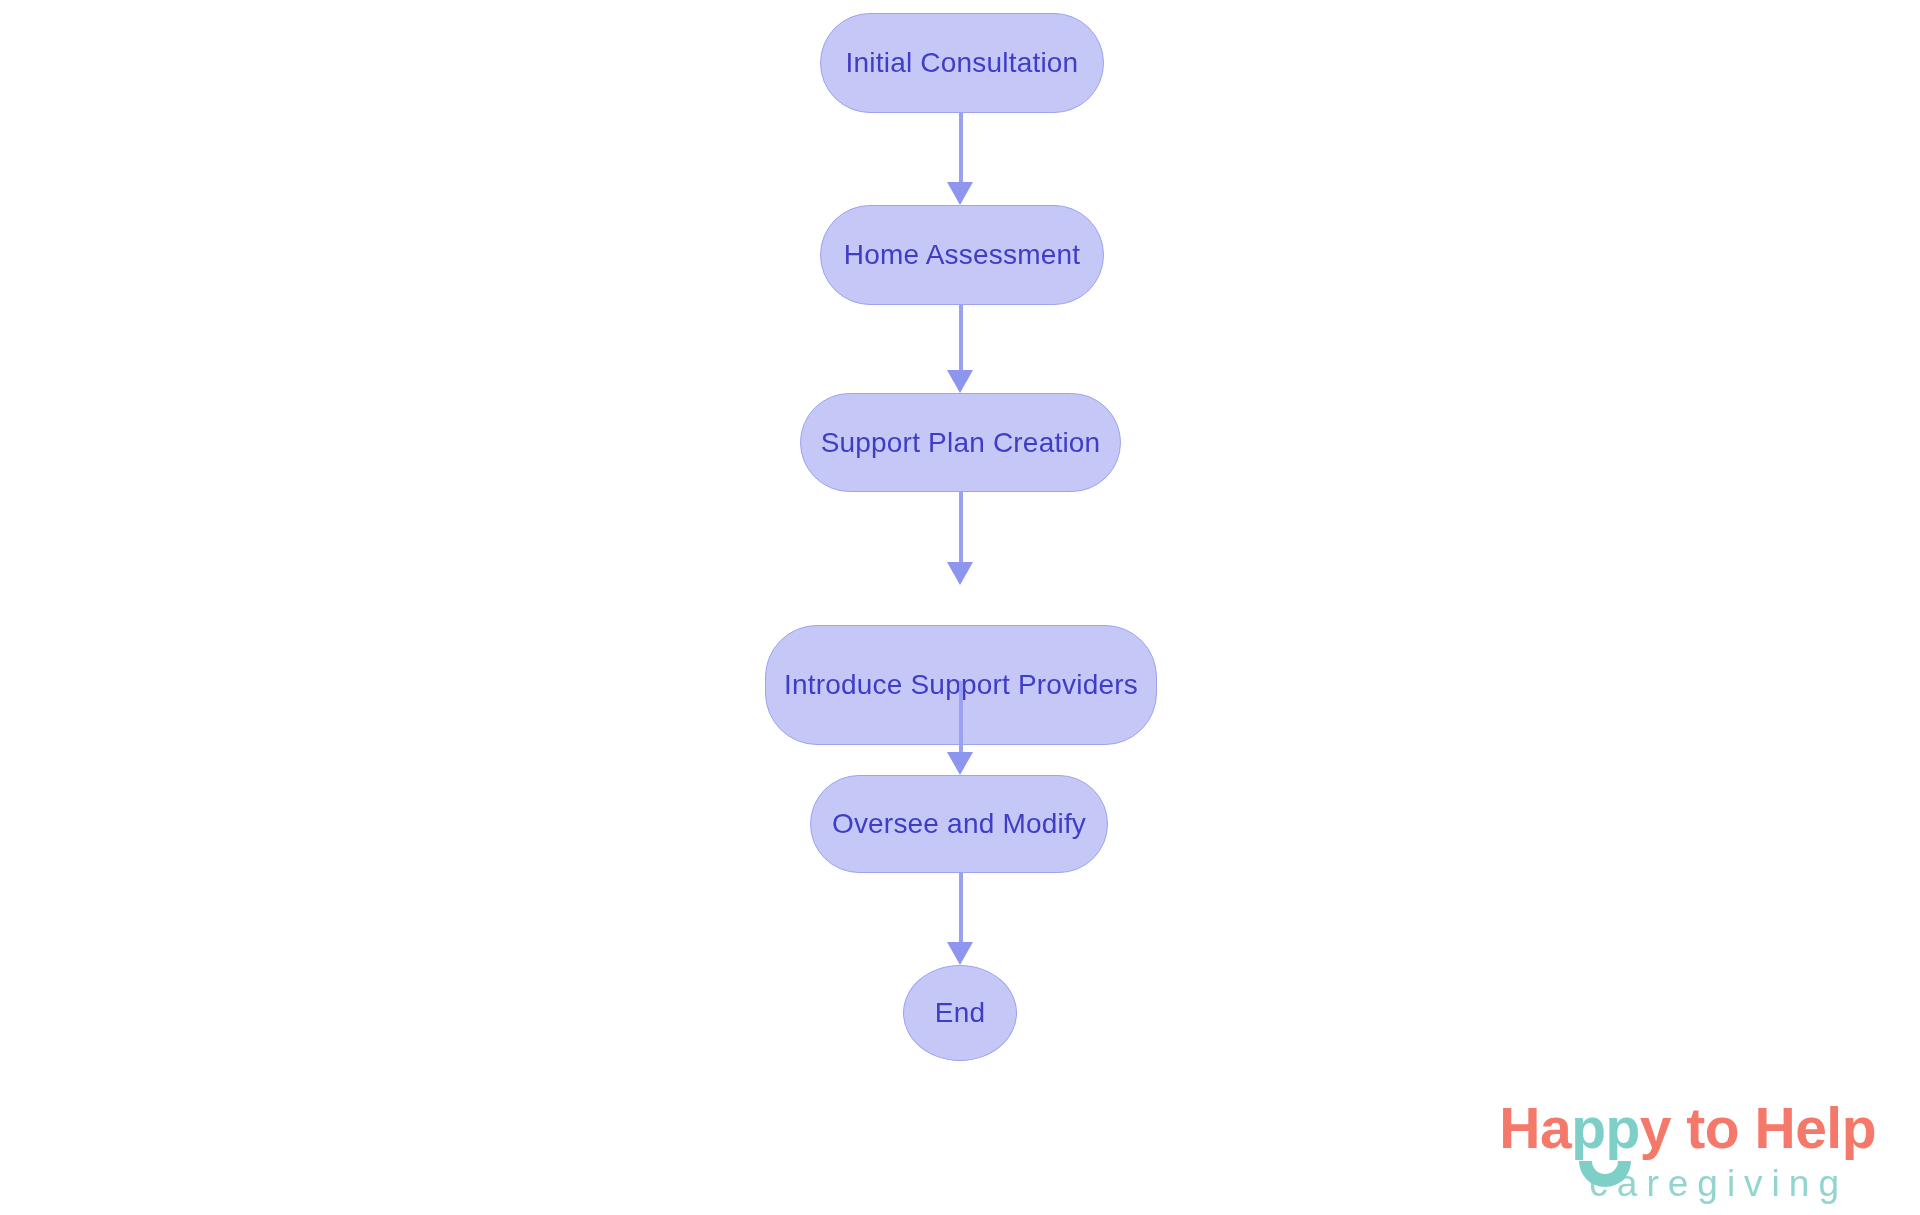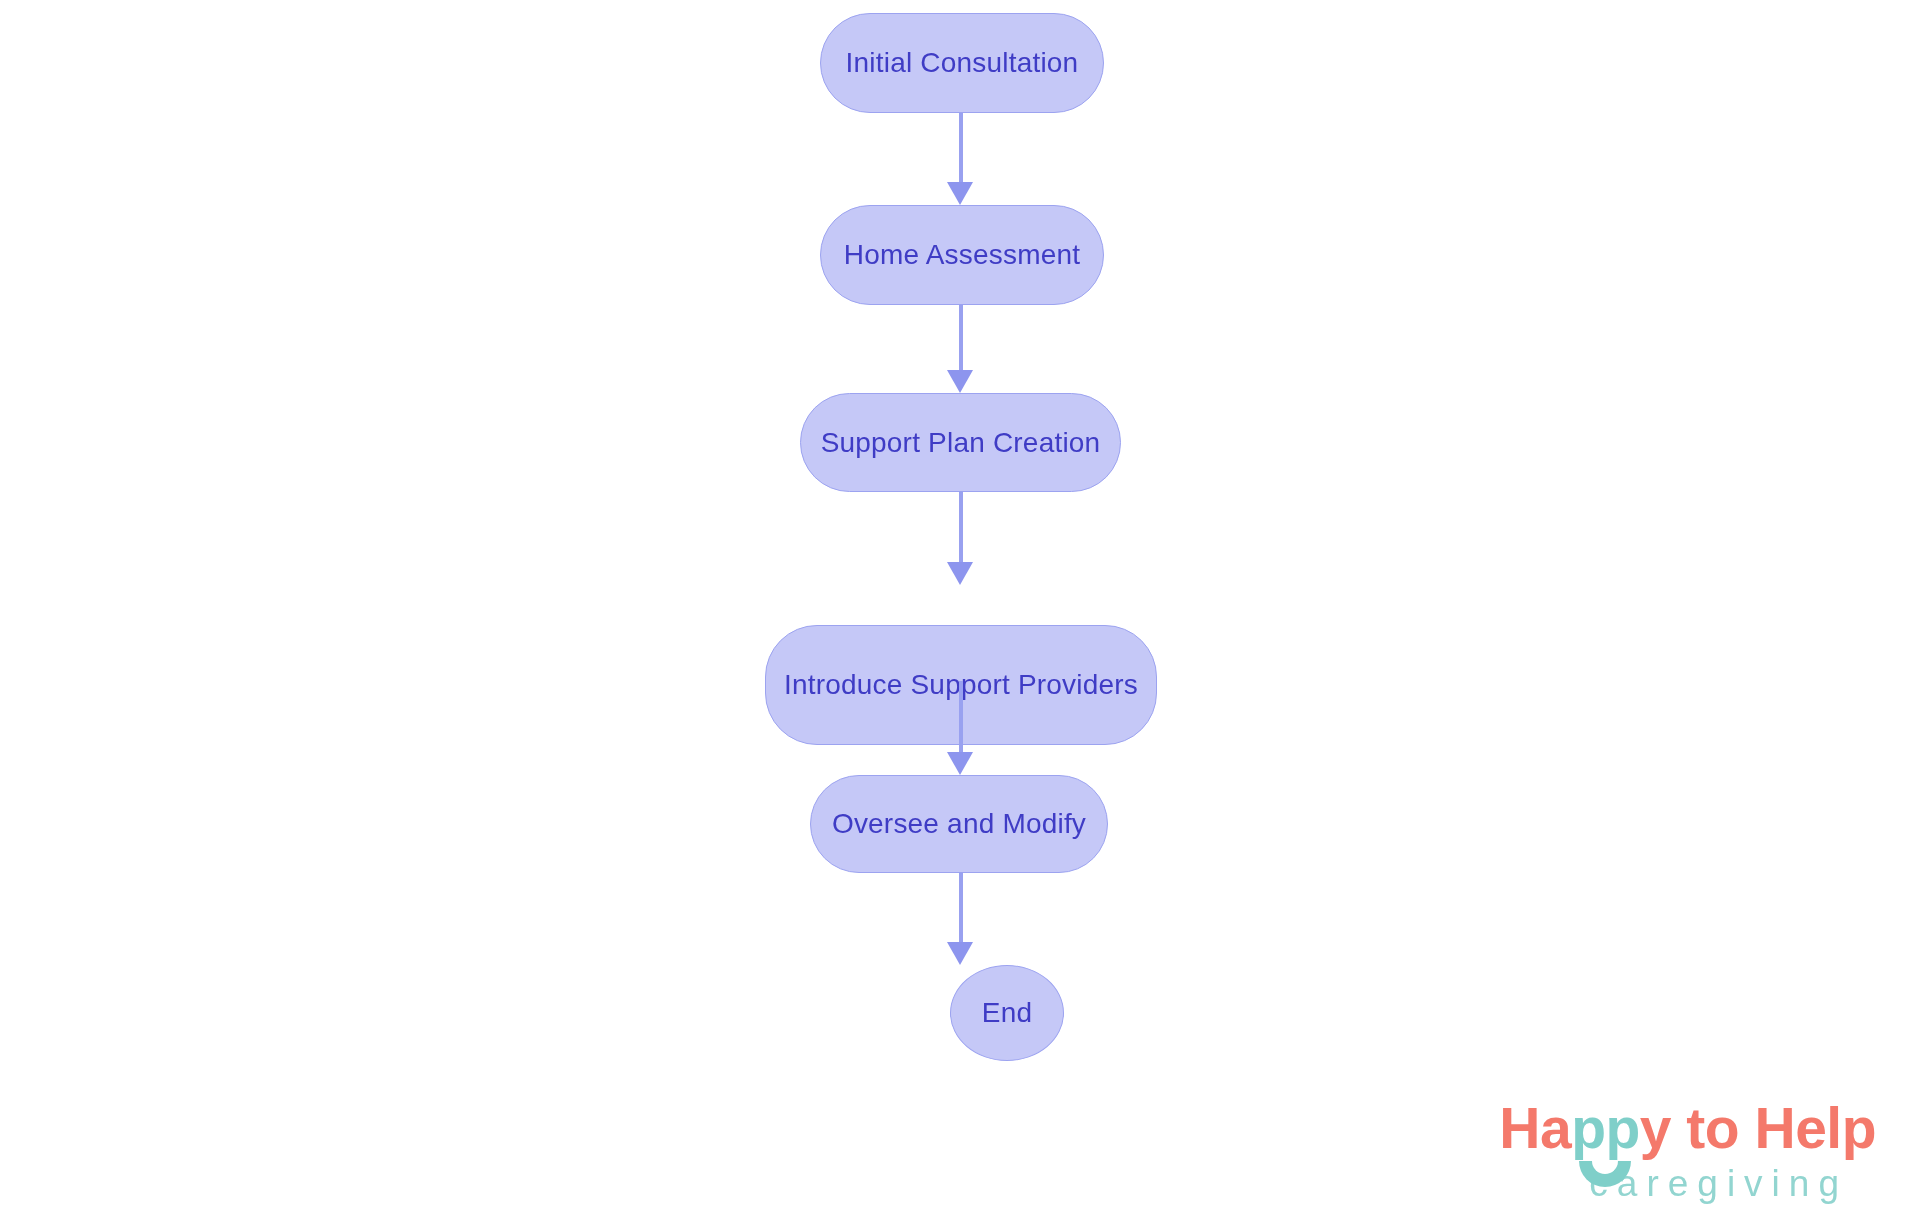--- a/index.html
+++ b/index.html
@@ -21,21 +21,21 @@
     font-size: 28px; font-weight: 500;
     letter-spacing: 0.2px;
     white-space: nowrap;
   }
   .pill { border-radius: 52px; }
   .n1 { left: 820px; top: 13px;  width: 284px; height: 100px; }
   .n2 { left: 820px; top: 205px; width: 284px; height: 100px; }
   .n3 { left: 800px; top: 393px; width: 321px; height: 99px;  }
   .n4 { left: 765px; top: 585px; width: 392px; height: 120px; margin-top: 40px;  }
   .n5 { left: 810px; top: 775px; width: 298px; height: 98px; justify-content: center;  }
-  .n6 { left: 950px; top: 965px; width: 114px; height: 96px; border-radius: 50%; align-items: center; }
+  .n6 { left: 903px; top: 965px; width: 114px; height: 96px; border-radius: 50%; align-items: center; }
 
   
   .connector { position: absolute; left: 947px; width: 27px; }
   .connector .line {
     position: absolute; left: 12px; top: 0; bottom: 18px;
     width: 3.5px; background: #99a1f0;
   }
   .connector .head {
     position: absolute; bottom: 0; left: 0;
     width: 0; height: 0;

